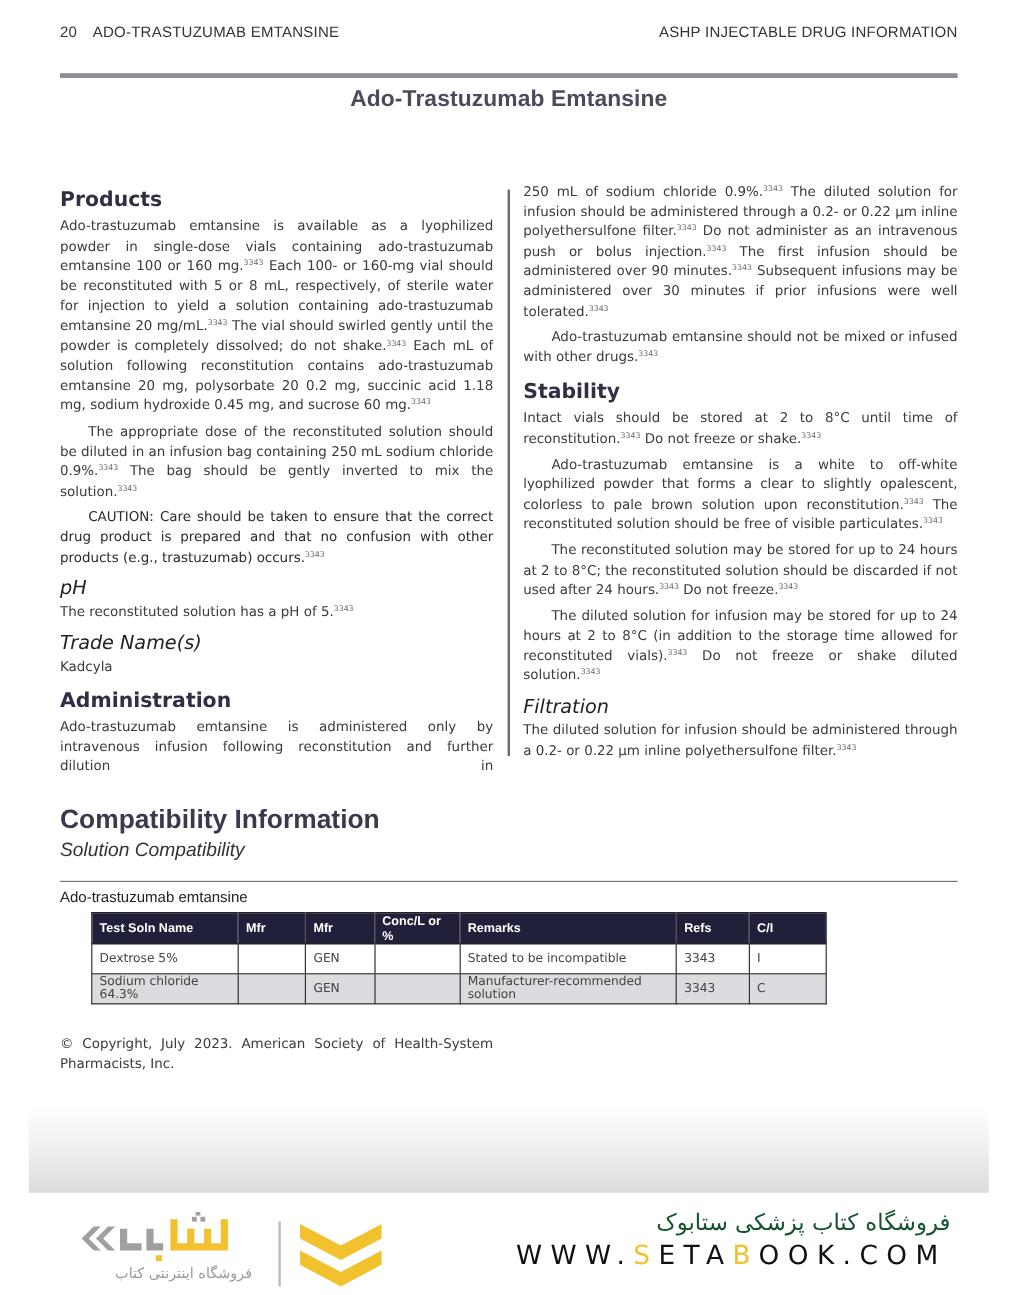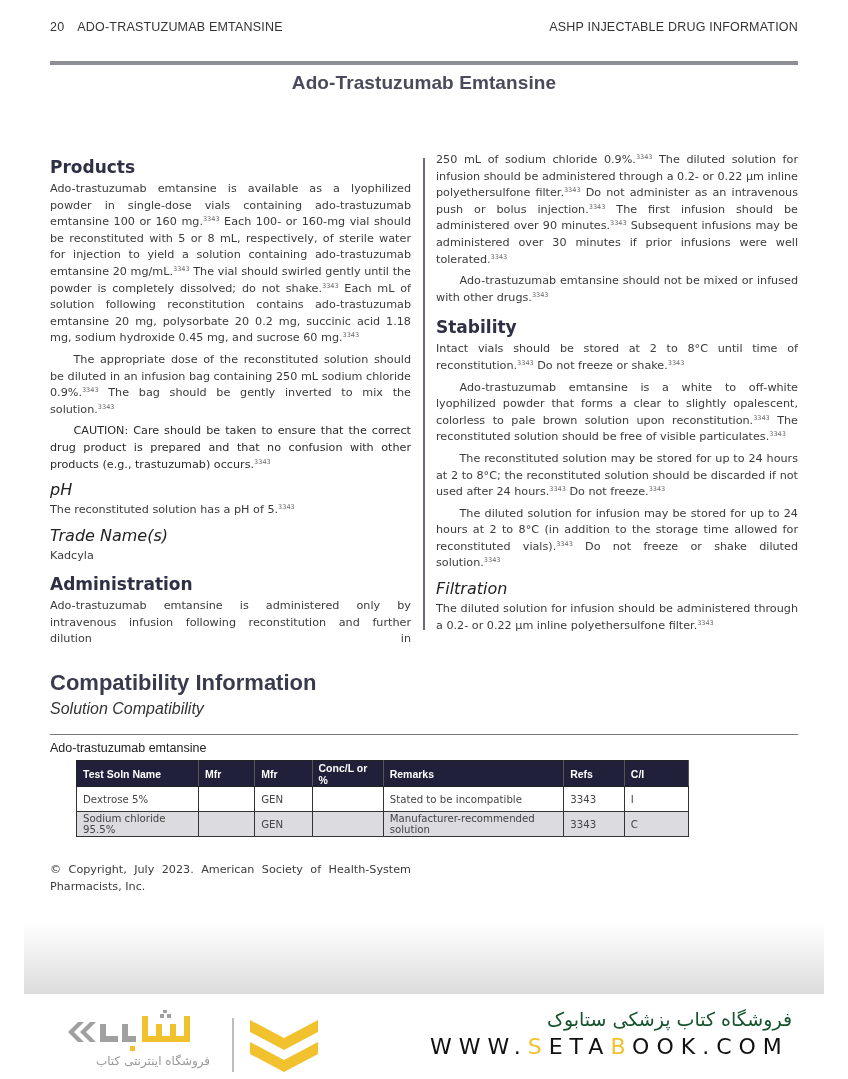--- a/index.html
+++ b/index.html
@@ -138,21 +138,21 @@
     <tr class="row-plain">
       <td>Dextrose 5%</td>
       <td></td>
       <td>GEN</td>
       <td></td>
       <td>Stated to be incompatible</td>
       <td>3343</td>
       <td>I</td>
     </tr>
     <tr class="row-alt">
-      <td>Sodium chloride 95.5%</td>
+      <td>Sodium chloride 64.3%</td>
       <td></td>
       <td>GEN</td>
       <td></td>
       <td>Manufacturer-recommended solution</td>
       <td>3343</td>
       <td>C</td>
     </tr>
   </tbody>
 </table>
 

